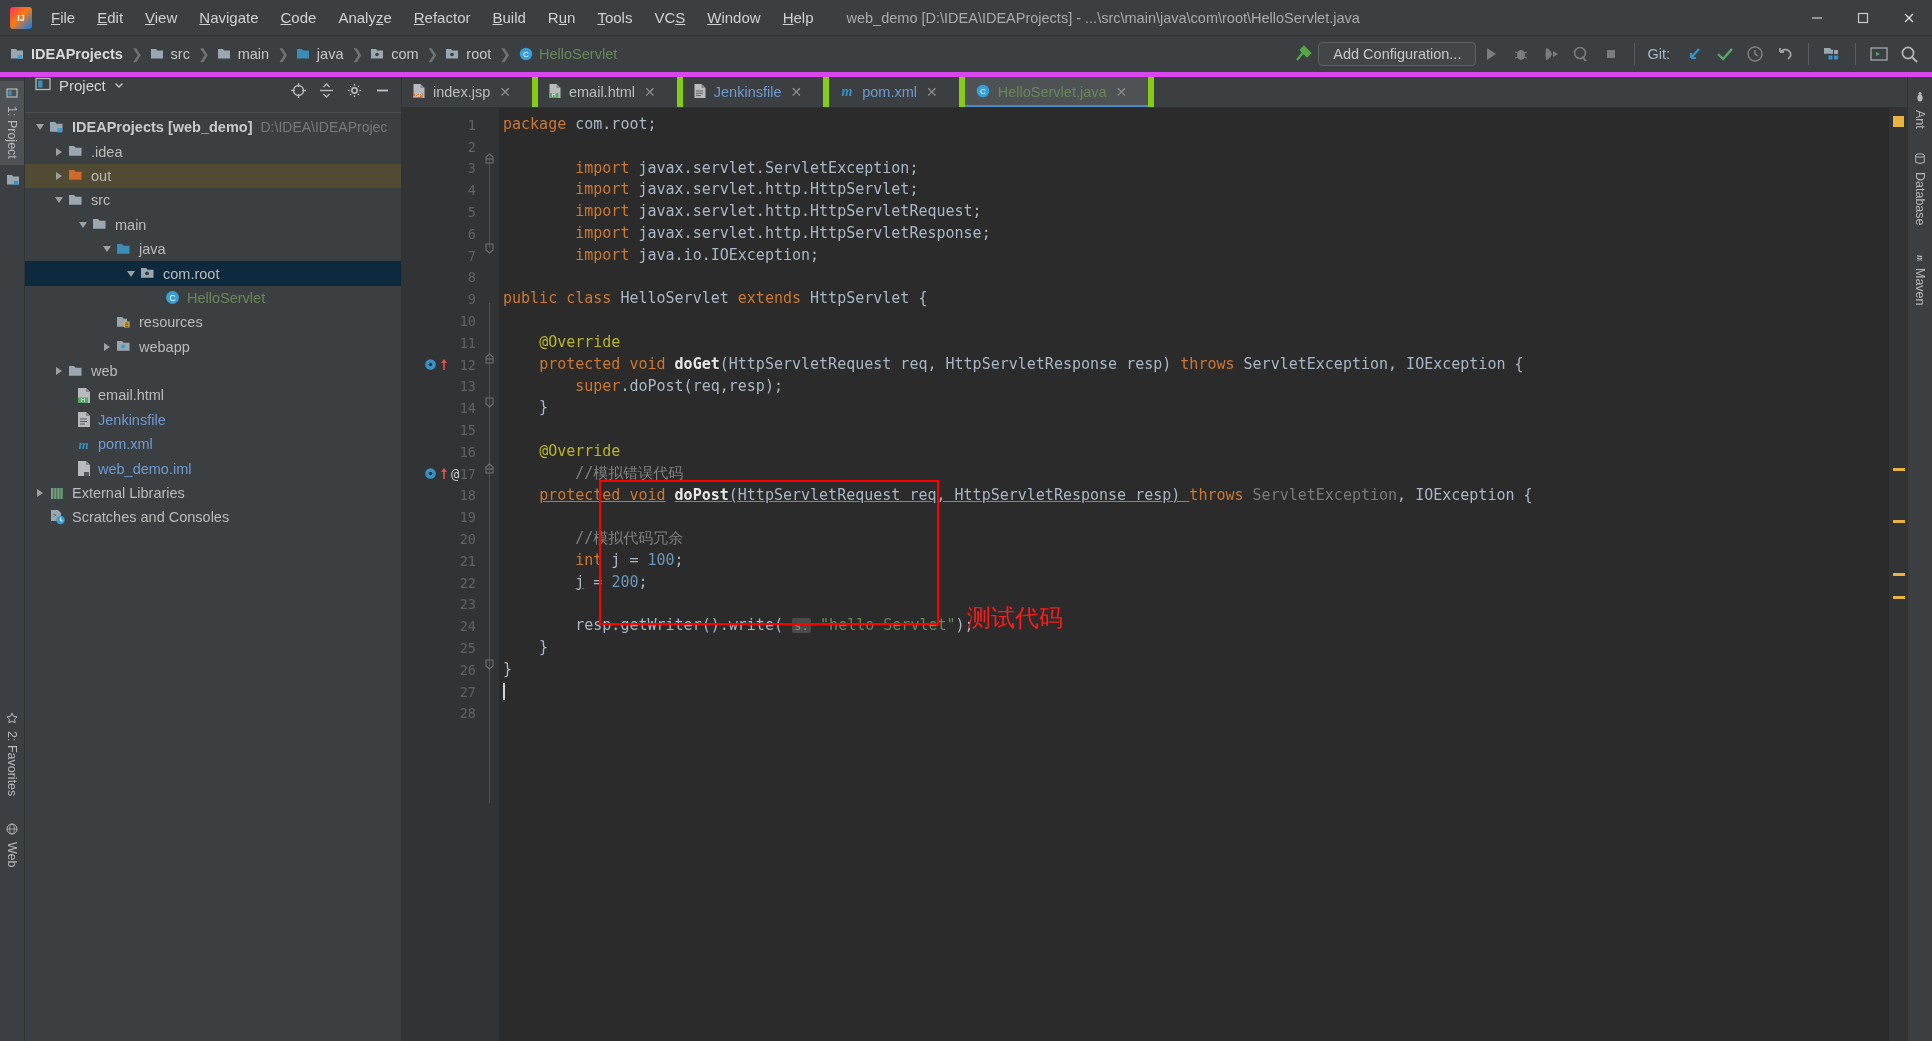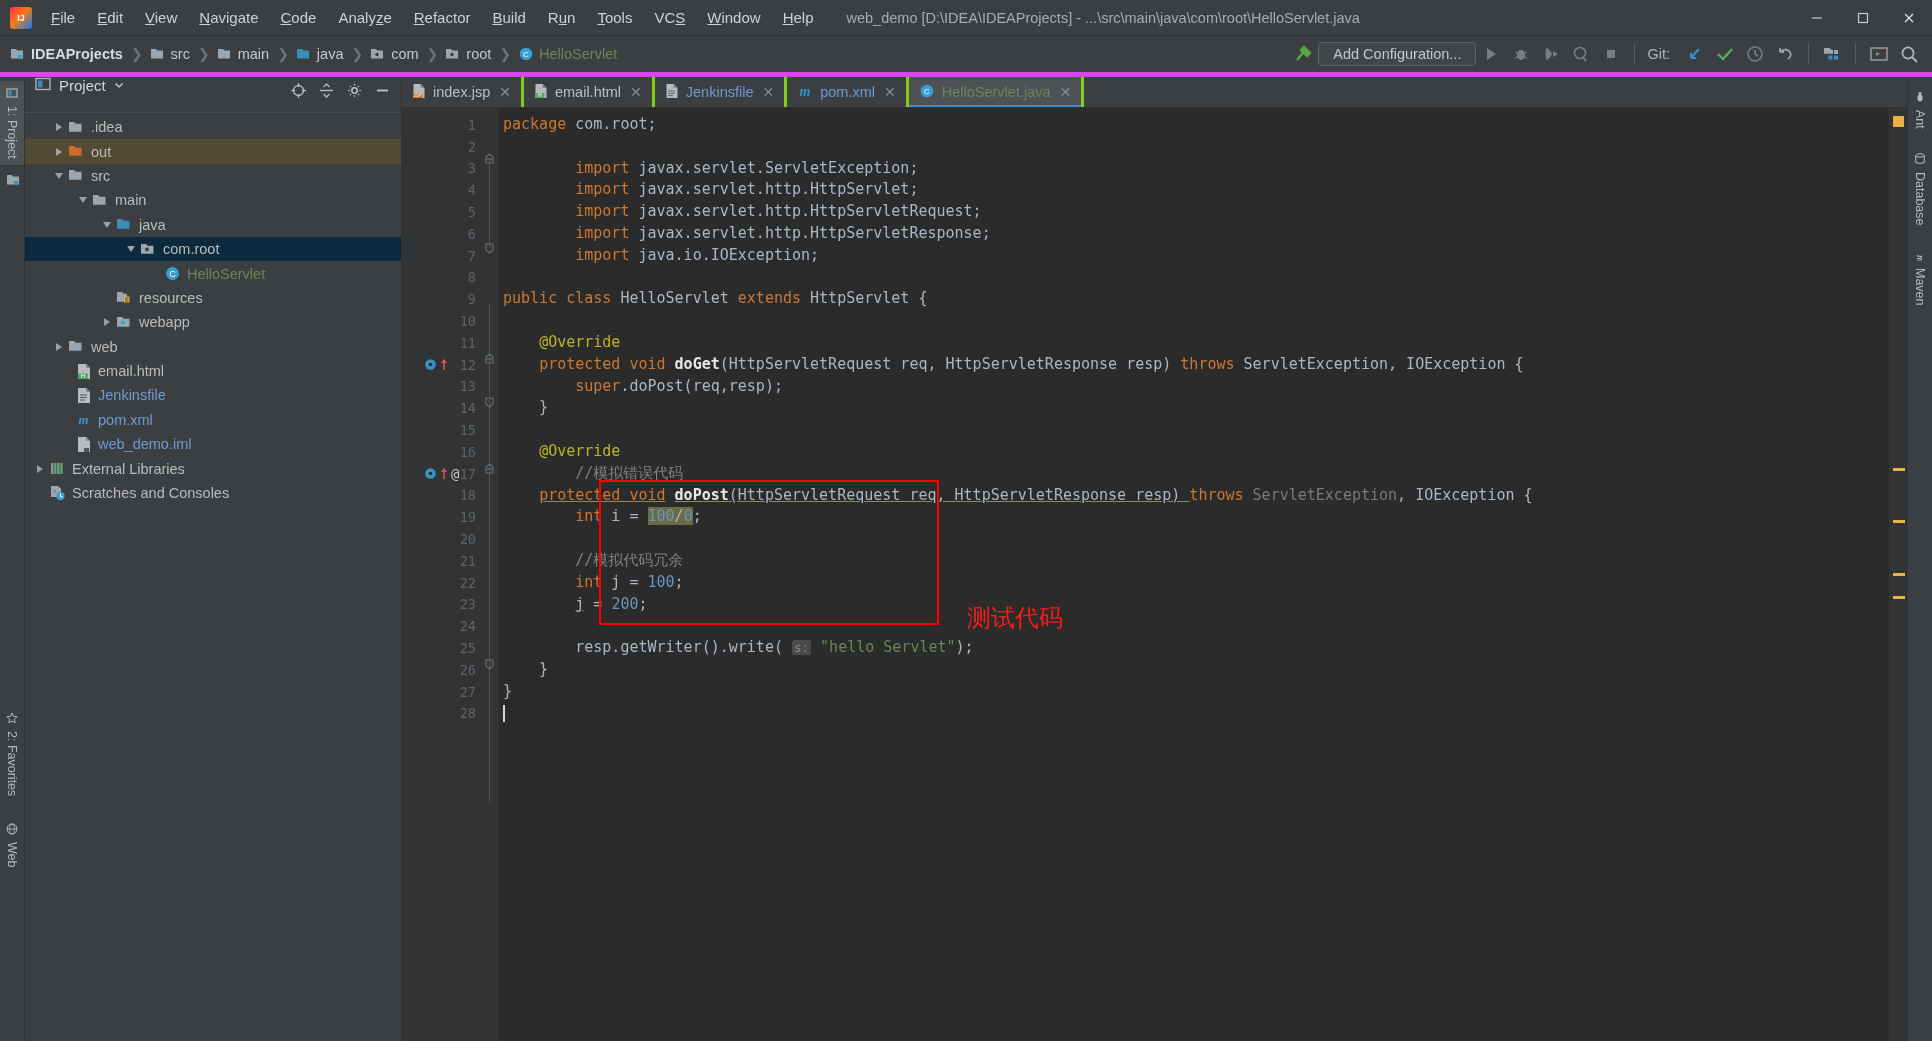--- a/index.html
+++ b/index.html
@@ -83,22 +83,22 @@
   .tlabel{ color:#bbbbbb; }
   .tlabel.green{ color:#6a8759; }
   .tlabel.blue{ color:#6f9ad1; }
   .tlabel.bold{ font-weight:bold; color:#c8cacc; }
   .tsub{ color:#77797b; margin-left:8px; font-size:14px; }
 
   
   .editor{ flex:1; display:flex; flex-direction:column; min-width:0; background:#2b2b2b; }
   .tabs{ height:31px; flex:0 0 31px; background:#3c3f41; display:flex; align-items:stretch;
     border-bottom:1px solid #323232; }
-  .tab{ display:flex; align-items:center; padding:0 10px 0 10px; font-size:14.5px;
-    color:#bcbec0; gap:7px; position:relative; border-right:3px solid #84cc16; }
+  .tab{ display:flex; align-items:center; padding:0 21px 0 10px; font-size:14.5px;
+    color:#bcbec0; gap:7px; position:relative; border-right:6px solid #84cc16; }
   .tab.active{ background:#4e5254; color:#d6d8da; }
   .tab.active::after{ content:""; position:absolute; left:0; right:0; bottom:0; height:2.5px;
     background:#4a88c7; }
   .tab .tlbl.green{ color:#6a8759; }
   .tab .tlbl.blue{ color:#6f9ad1; }
   .tab .tx{ color:#8a8d8f; font-size:14px; margin-left:2px; }
 
   .edit-area{ flex:1; display:flex; min-height:0; position:relative; background:#2b2b2b; }
   .gutter{ width:79px; flex:0 0 79px; background:#313335; position:relative; }
   .gline{ height:21.8px; display:flex; align-items:center; justify-content:flex-end;
@@ -426,20 +426,33 @@
           <div class="pj-act">
             <svg width="17" height="17" viewBox="0 0 17 17">
                 <line x1="3" y1="8.5" x2="14" y2="8.5" stroke="#c0c2c4" stroke-width="1.8"></line>
               </svg>
           </div>
         </div>
       </div>
 
       <div class="tree">
 
+        <div class="tnode" style="padding-left:6px;">
+          <span class="tw">
+              <span class="arrow down"></span>
+            </span>
+          <span class="ticon">
+            <svg width="17" height="15" viewBox="0 0 17 15">
+                <path d="M1 2h5.2l1.3 1.7H13.5v8H1z" fill="#9aa7b0"></path>
+                <rect x="8.5" y="8" width="4.5" height="4.5" fill="#389fd6"></rect>
+              </svg>
+          </span>
+          <span class="tlabel bold">IDEAProjects [web_demo]</span>
+          <span class="tsub">D:\IDEA\IDEAProjec</span>
+        </div>
 
         <div class="tnode" style="padding-left:25px;">
           <span class="tw">
               <span class="arrow right"></span>
             </span>
           <span class="ticon">
             <svg width="17" height="15" viewBox="0 0 17 15">
                 <path d="M1 2h5.2l1.3 1.7H13.5v8H1z" fill="#9aa7b0"></path>
               </svg>
           </span>
@@ -787,21 +800,20 @@
           <div class="cl"><span class="kw">public class</span> HelloServlet <span class="kw">extends</span> HttpServlet {</div>
           <div class="cl"> </div>
           <div class="cl">    <span class="anno">@Override</span></div>
           <div class="cl">    <span class="kw">protected void</span> <span class="mname">doGet</span>(HttpServletRequest req, HttpServletResponse resp) <span class="kw">throws</span> ServletException, IOException {</div>
           <div class="cl">        <span class="kw">super</span>.doPost(req,resp);</div>
           <div class="cl">    }</div>
           <div class="cl"> </div>
           <div class="cl">    <span class="anno">@Override</span></div>
           <div class="cl">        <span class="cmt">//模拟错误代码</span></div>
           <div class="cl">    <span class="kw warnu">protected void</span> <span class="mname warnu">doPost</span><span class="warnu">(HttpServletRequest req, HttpServletResponse resp) </span><span class="kw">throws</span> <span class="gray-cls">ServletException</span>, IOException {</div>
-          <div class="cl">        <span class="kw">int</span> i = <span class="err-hl"><span class="num">100</span>/<span class="num">0</span></span>;</div>
           <div class="cl"> </div>
           <div class="cl">        <span class="cmt">//模拟代码冗余</span></div>
           <div class="cl">        <span class="kw">int</span> j = <span class="num">100</span>;</div>
           <div class="cl">        <span class="underl">j</span> = <span class="num">200</span>;</div>
           <div class="cl"> </div>
           <div class="cl">        resp.getWriter().write( <span class="param-hint">s:</span> <span class="str">"hello Servlet"</span>);</div>
           <div class="cl">    }</div>
           <div class="cl">}</div>
           <div class="cl"><span class="caret"></span></div>
 

